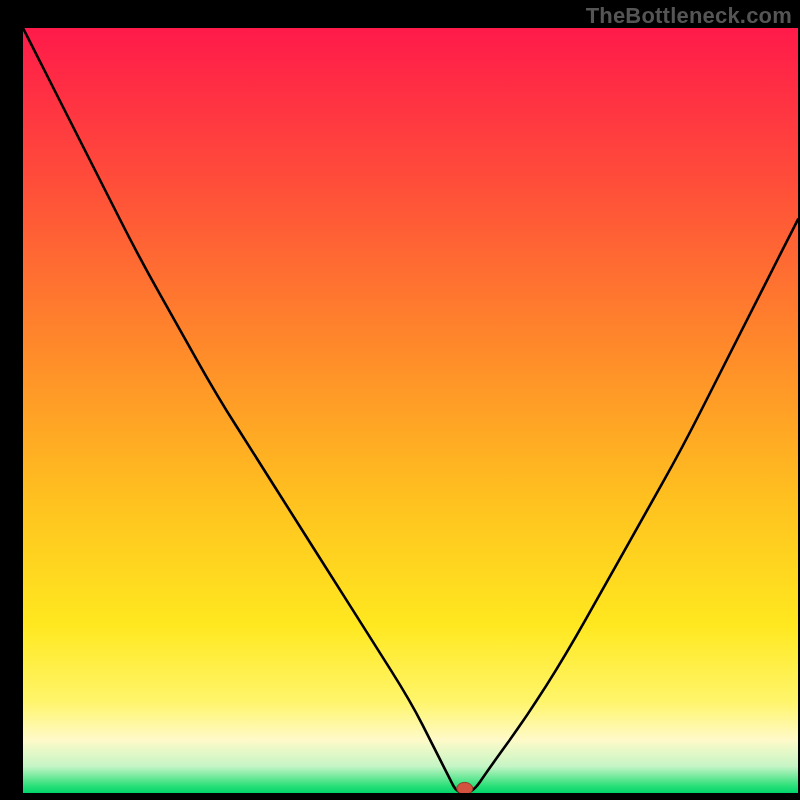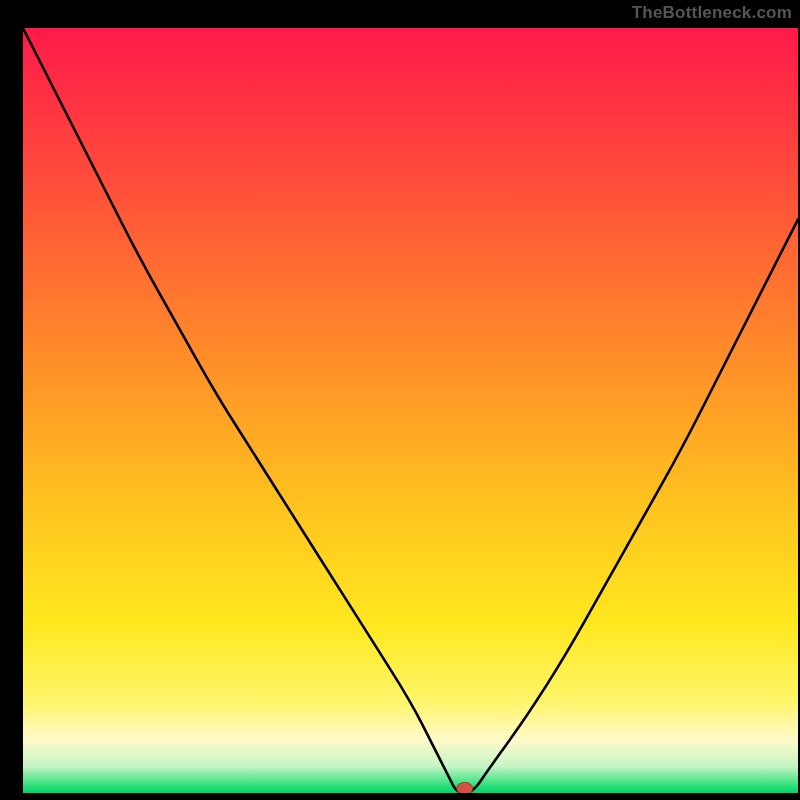--- a/index.html
+++ b/index.html
@@ -10,21 +10,21 @@
     background: #000;
     font-family: Arial, Helvetica, sans-serif;
     overflow: hidden;
     position: relative;
   }
   .watermark {
     position: absolute;
     top: 3px;
     right: 8px;
     color: #555;
-    font-size: 17px;
+    font-size: 22px;
     font-weight: 600;
     z-index: 10;
     letter-spacing: 0.2px;
   }
   .plot-wrap {
     position: absolute;
     left: 23px;
     top: 28px;
     width: 775px;
     height: 765px;

